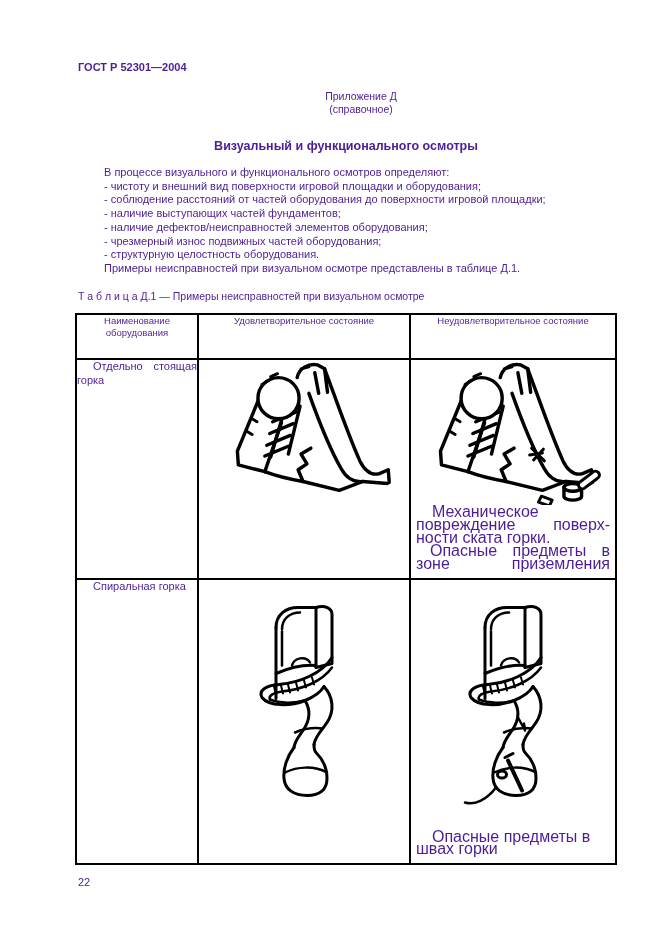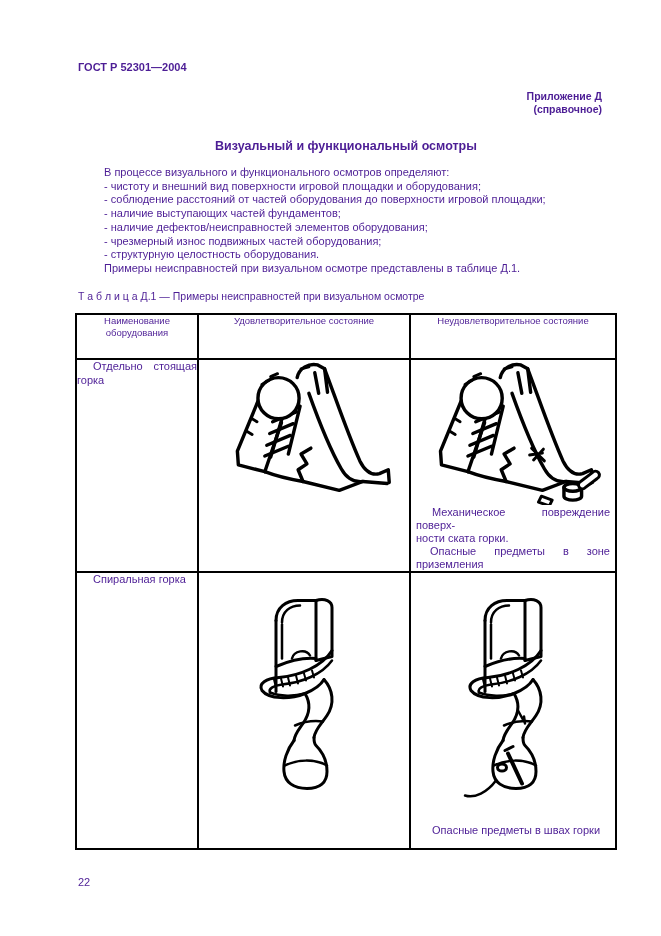--- a/index.html
+++ b/index.html
@@ -1,60 +1,60 @@
 <!DOCTYPE html>
 <html><head>
 <meta charset="utf-8">
 <style>
   html,body { margin:0; padding:0; background:#fff; }
   .page {
     position:relative; width:661px; height:936px; background:#ffffff;
     font-family:"Liberation Sans", sans-serif; color:#4c1d95; overflow:hidden;
   }
   .doc-number { position:absolute; left:78px; top:61px; font-size:11px; font-weight:bold; }
-  .annex { position:absolute; left:66px; top:90px; width:536px; text-align:right;
-           font-size:10.5px; font-weight:bold; line-height:13px; }
+  .annex { position:absolute; left:93px; top:90px; width:536px; text-align:center;
+           font-size:10.5px; font-weight:normal; line-height:13px; }
   .doc-title { position:absolute; left:78px; top:139px; width:536px; text-align:center;
            font-size:12.5px; font-weight:bold; margin:0; }
   .bodytext { position:absolute; left:78px; top:166px; width:536px;
            font-size:11px; line-height:13.7px; }
   .bodytext p { margin:0; text-indent:26px; }
   .table-caption { position:absolute; left:78px; top:290px; width:536px; font-size:10.5px; }
   table.gost { position:absolute; left:75px; top:313px; border-collapse:collapse;
            table-layout:fixed; }
   table.gost td, table.gost th { border:2px solid #000; padding:0; vertical-align:top; }
   th.hdr { font-weight:normal; font-size:9.5px; line-height:12px; text-align:center;
            vertical-align:middle; height:43px; padding:2px 8px; }
   td.cell-name { font-size:11px; line-height:13.5px; padding:6px 5px 0 5px; }
   .name-just { text-align:justify; text-align-last:justify; text-indent:16px; }
   .name-ind  { text-indent:16px; }
   td.cell-img { text-align:center; padding-top:3px; }
   td.cell-img svg { display:block; margin:0 auto; }
   .r1 td { height:192px;margin-left:16px; }
   .r2 td { height:275px; }
-  .cap { font-size:11px; line-height:12.9px; text-align:left; padding:1px 5px 0 5px; }
+  .cap { font-size:16px; line-height:12.9px; text-align:left; padding:1px 5px 7px 5px; }
   .cap-just { text-align:justify; text-align-last:justify; text-indent:16px; }
   .cap-ind  { text-align:justify; text-align-last:justify; text-indent:14px; }
   .cap-row2 { margin-top:7px; text-indent:16px; }
   .svg-pad-top { margin-top:18px !important; }
   .page-number { position:absolute; left:78px; top:844px; font-size:11px;margin-top:32px; }
 </style>
 </head>
 <body>
 
 <div class="page">
 
   <div class="doc-number">ГОСТ Р 52301—2004</div>
 
   <div class="annex">
     <div>Приложение Д</div>
     <div>(справочное)</div>
   </div>
 
-  <h1 class="doc-title">Визуальный и функциональный осмотры</h1>
+  <h1 class="doc-title">Визуальный и функционального осмотры</h1>
 
   <div class="bodytext">
     <p>В процессе визуального и функционального осмотров определяют:</p>
     <p>- чистоту и внешний вид поверхности игровой площадки и оборудования;</p>
     <p>- соблюдение расстояний от частей оборудования до поверхности игровой площадки;</p>
     <p>- наличие выступающих частей фундаментов;</p>
     <p>- наличие дефектов/неисправностей элементов оборудования;</p>
     <p>- чрезмерный износ подвижных частей оборудования;</p>
     <p>- структурную целостность оборудования.</p>
     <p>Примеры неисправностей при визуальном осмотре представлены в таблице Д.1.</p>

